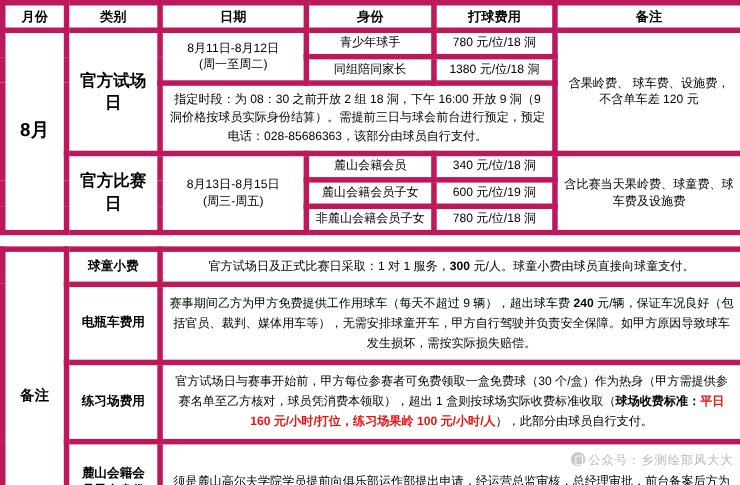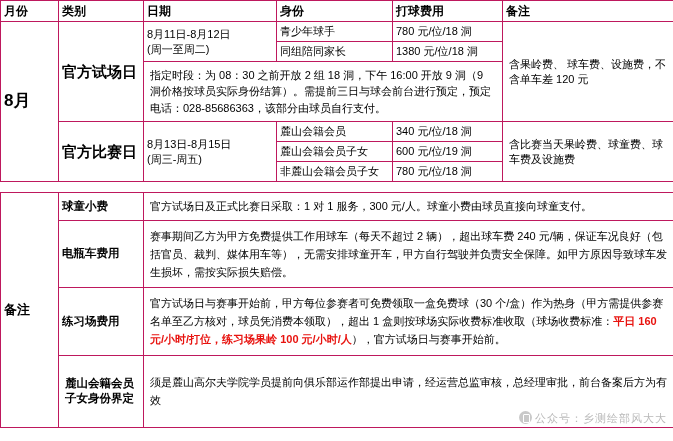--- a/index.html
+++ b/index.html
@@ -16,37 +16,38 @@
     background: #ffffff;
   }
   table.grid {
     border-collapse: collapse;
     table-layout: fixed;
     width: 673px;
     font-size: 11px;
     color: #000;
   }
   table.grid td {
-    border: 1px solid #be185d;
+    border: 5px solid #be185d;
     padding: 2px 3px;
     vertical-align: middle;
+    text-align: center;
     line-height: 1.35;
   }
   .hdr { font-weight: bold; font-size: 12px; }
   .bigmonth { font-weight: bold; font-size: 17px; }
   .cat { font-weight: bold; font-size: 15px; }
   .leftal { text-align: left; }
   .gapband {
     height: 10px;
     background: #ffffff;
   }
   .remark-label { font-weight: bold; font-size: 13px; }
   .sub-label { font-weight: bold; font-size: 11.5px; }
   .redtxt { color: #e8130f; font-weight: bold; }
-  .bold { font-weight: normal; }
+  .bold { font-weight: bold; }
   .watermark {
     position: absolute;
     right: 6px;
     bottom: 15px;
     font-size: 11px;
     color: #b9b9b9;
     letter-spacing: 1px;
     white-space: nowrap;
   }
   .wm-logo {
@@ -148,28 +149,28 @@
         <td class="remark-label" rowspan="4">备注</td>
         <td class="sub-label">球童小费</td>
         <td class="leftal" style="padding:6px;">
           <span>官方试场日及正式比赛日采取：1 对 1 服务，</span><span class="bold">300</span><span> 元/人。球童小费由球员直接向球童支付。</span>
         </td>
       </tr>
 
       <tr>
         <td class="sub-label">电瓶车费用</td>
         <td class="leftal" style="padding:6px; line-height:1.65;">
-          <span>赛事期间乙方为甲方免费提供工作用球车（每天不超过 2 辆），超出球车费 </span><span class="bold">240</span><span> 元/辆，保证车况良好（包括官员、裁判、媒体用车等），无需安排球童开车，甲方自行驾驶并负责安全保障。如甲方原因导致球车发生损坏，需按实际损失赔偿。</span>
+          <span>赛事期间乙方为甲方免费提供工作用球车（每天不超过 9 辆），超出球车费 </span><span class="bold">240</span><span> 元/辆，保证车况良好（包括官员、裁判、媒体用车等），无需安排球童开车，甲方自行驾驶并负责安全保障。如甲方原因导致球车发生损坏，需按实际损失赔偿。</span>
         </td>
       </tr>
 
       <tr>
         <td class="sub-label">练习场费用</td>
         <td class="leftal" style="padding:6px; line-height:1.65;">
-          <span>官方试场日与赛事开始前，甲方每位参赛者可免费领取一盒免费球（30 个/盒）作为热身（甲方需提供参赛名单至乙方核对，球员凭消费本领取），超出 1 盒则按球场实际收费标准收取（</span><span class="bold">球场收费标准：</span><span class="redtxt">平日 160 元/小时/打位，练习场果岭 100 元/小时/人</span><span>），官方试场日与赛事开始前。</span>
+          <span>官方试场日与赛事开始前，甲方每位参赛者可免费领取一盒免费球（30 个/盒）作为热身（甲方需提供参赛名单至乙方核对，球员凭消费本领取），超出 1 盒则按球场实际收费标准收取（</span><span class="bold">球场收费标准：</span><span class="redtxt">平日 160 元/小时/打位，练习场果岭 100 元/小时/人</span><span>），此部分由球员自行支付。</span>
         </td>
       </tr>
 
       <tr>
         <td class="sub-label" style="padding:20px 6px;">麓山会籍会员子女身份界定</td>
         <td class="leftal" style="padding:6px; line-height:1.65;">须是麓山高尔夫学院学员提前向俱乐部运作部提出申请，经运营总监审核，总经理审批，前台备案后方为有效</td>
       </tr>
     </tbody>
   </table>
 

